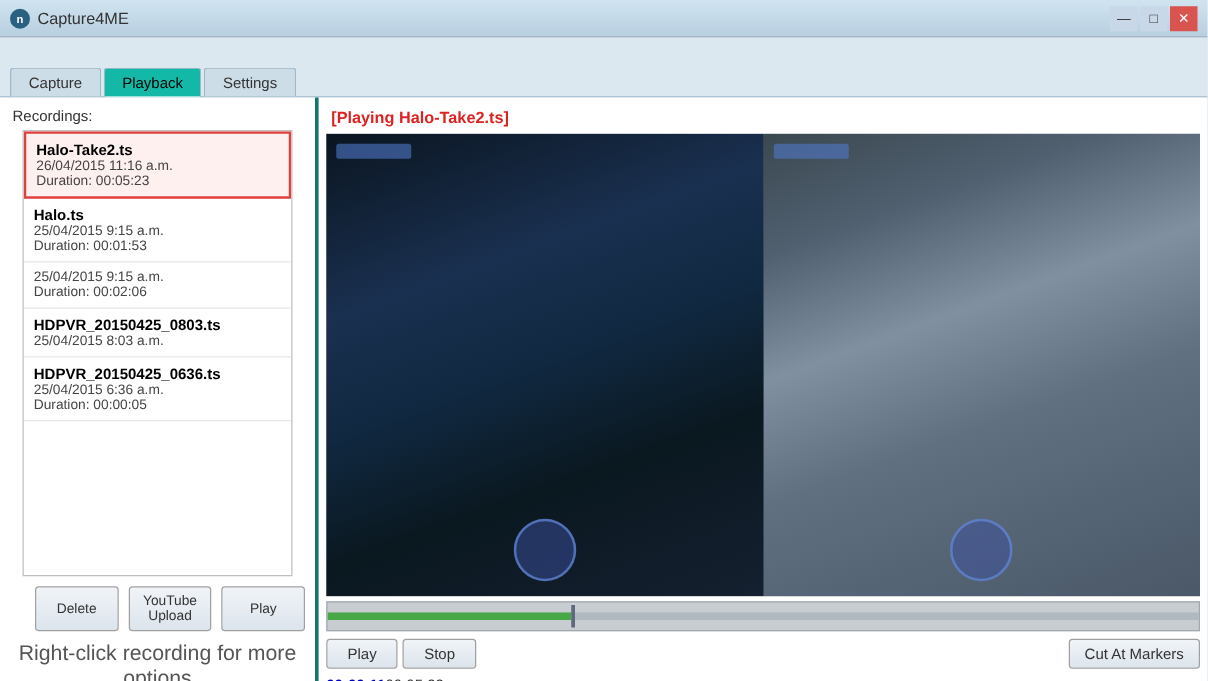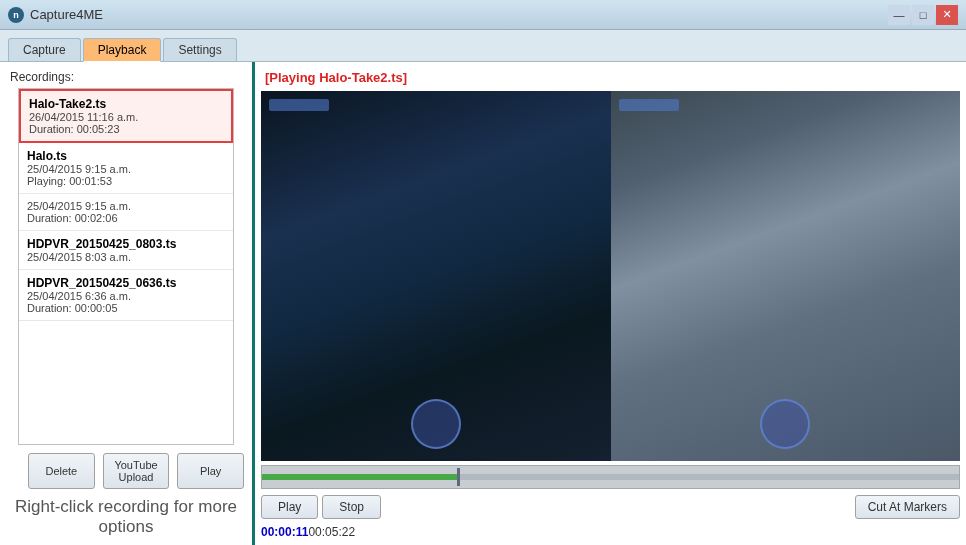--- a/index.html
+++ b/index.html
@@ -49,36 +49,36 @@
       background: #c8d8e8;
       color: #333;
     }
     .title-btn.close { background: #d9534f; color: white; }
 
     .tabs-bar {
       background: #dce8f0;
       display: flex;
       align-items: flex-end;
       padding: 4px 8px 0 8px;
-      height: 32px;
+      height: 48px;
       border-bottom: 1px solid #a0b8c8;
     }
     .tab {
       padding: 4px 14px;
       cursor: pointer;
       border: 1px solid #a0b8c8;
       border-bottom: none;
       background: #ccdde8;
       color: #333;
       font-size: 12px;
       margin-right: 2px;
       border-radius: 3px 3px 0 0;
     }
     .tab.active {
-      background: #fdba74;
+      background: #14b8a6;
       color: #000;
       border-bottom: 1px solid white;
       margin-bottom: -1px;
       z-index: 1;
     }
 
     .main-content {
       display: flex;
       height: calc(545px - 30px - 32px);
     }
@@ -317,21 +317,21 @@
 
       <div class="recording-item selected">
         <div class="rec-name">Halo-Take2.ts</div>
         <div class="rec-date">26/04/2015 11:16 a.m.</div>
         <div class="rec-duration">Duration: 00:05:23</div>
       </div>
 
       <div class="recording-item">
         <div class="rec-name">Halo.ts</div>
         <div class="rec-date">25/04/2015 9:15 a.m.</div>
-        <div class="rec-duration">Playing: 00:01:53</div>
+        <div class="rec-duration">Duration: 00:01:53</div>
       </div>
 
       <div class="recording-item">
         <div class="rec-date">25/04/2015 9:15 a.m.</div>
         <div class="rec-duration">Duration: 00:02:06</div>
       </div>
 
       <div class="recording-item">
         <div class="rec-name">HDPVR_20150425_0803.ts</div>
         <div class="rec-date">25/04/2015 8:03 a.m.</div>

